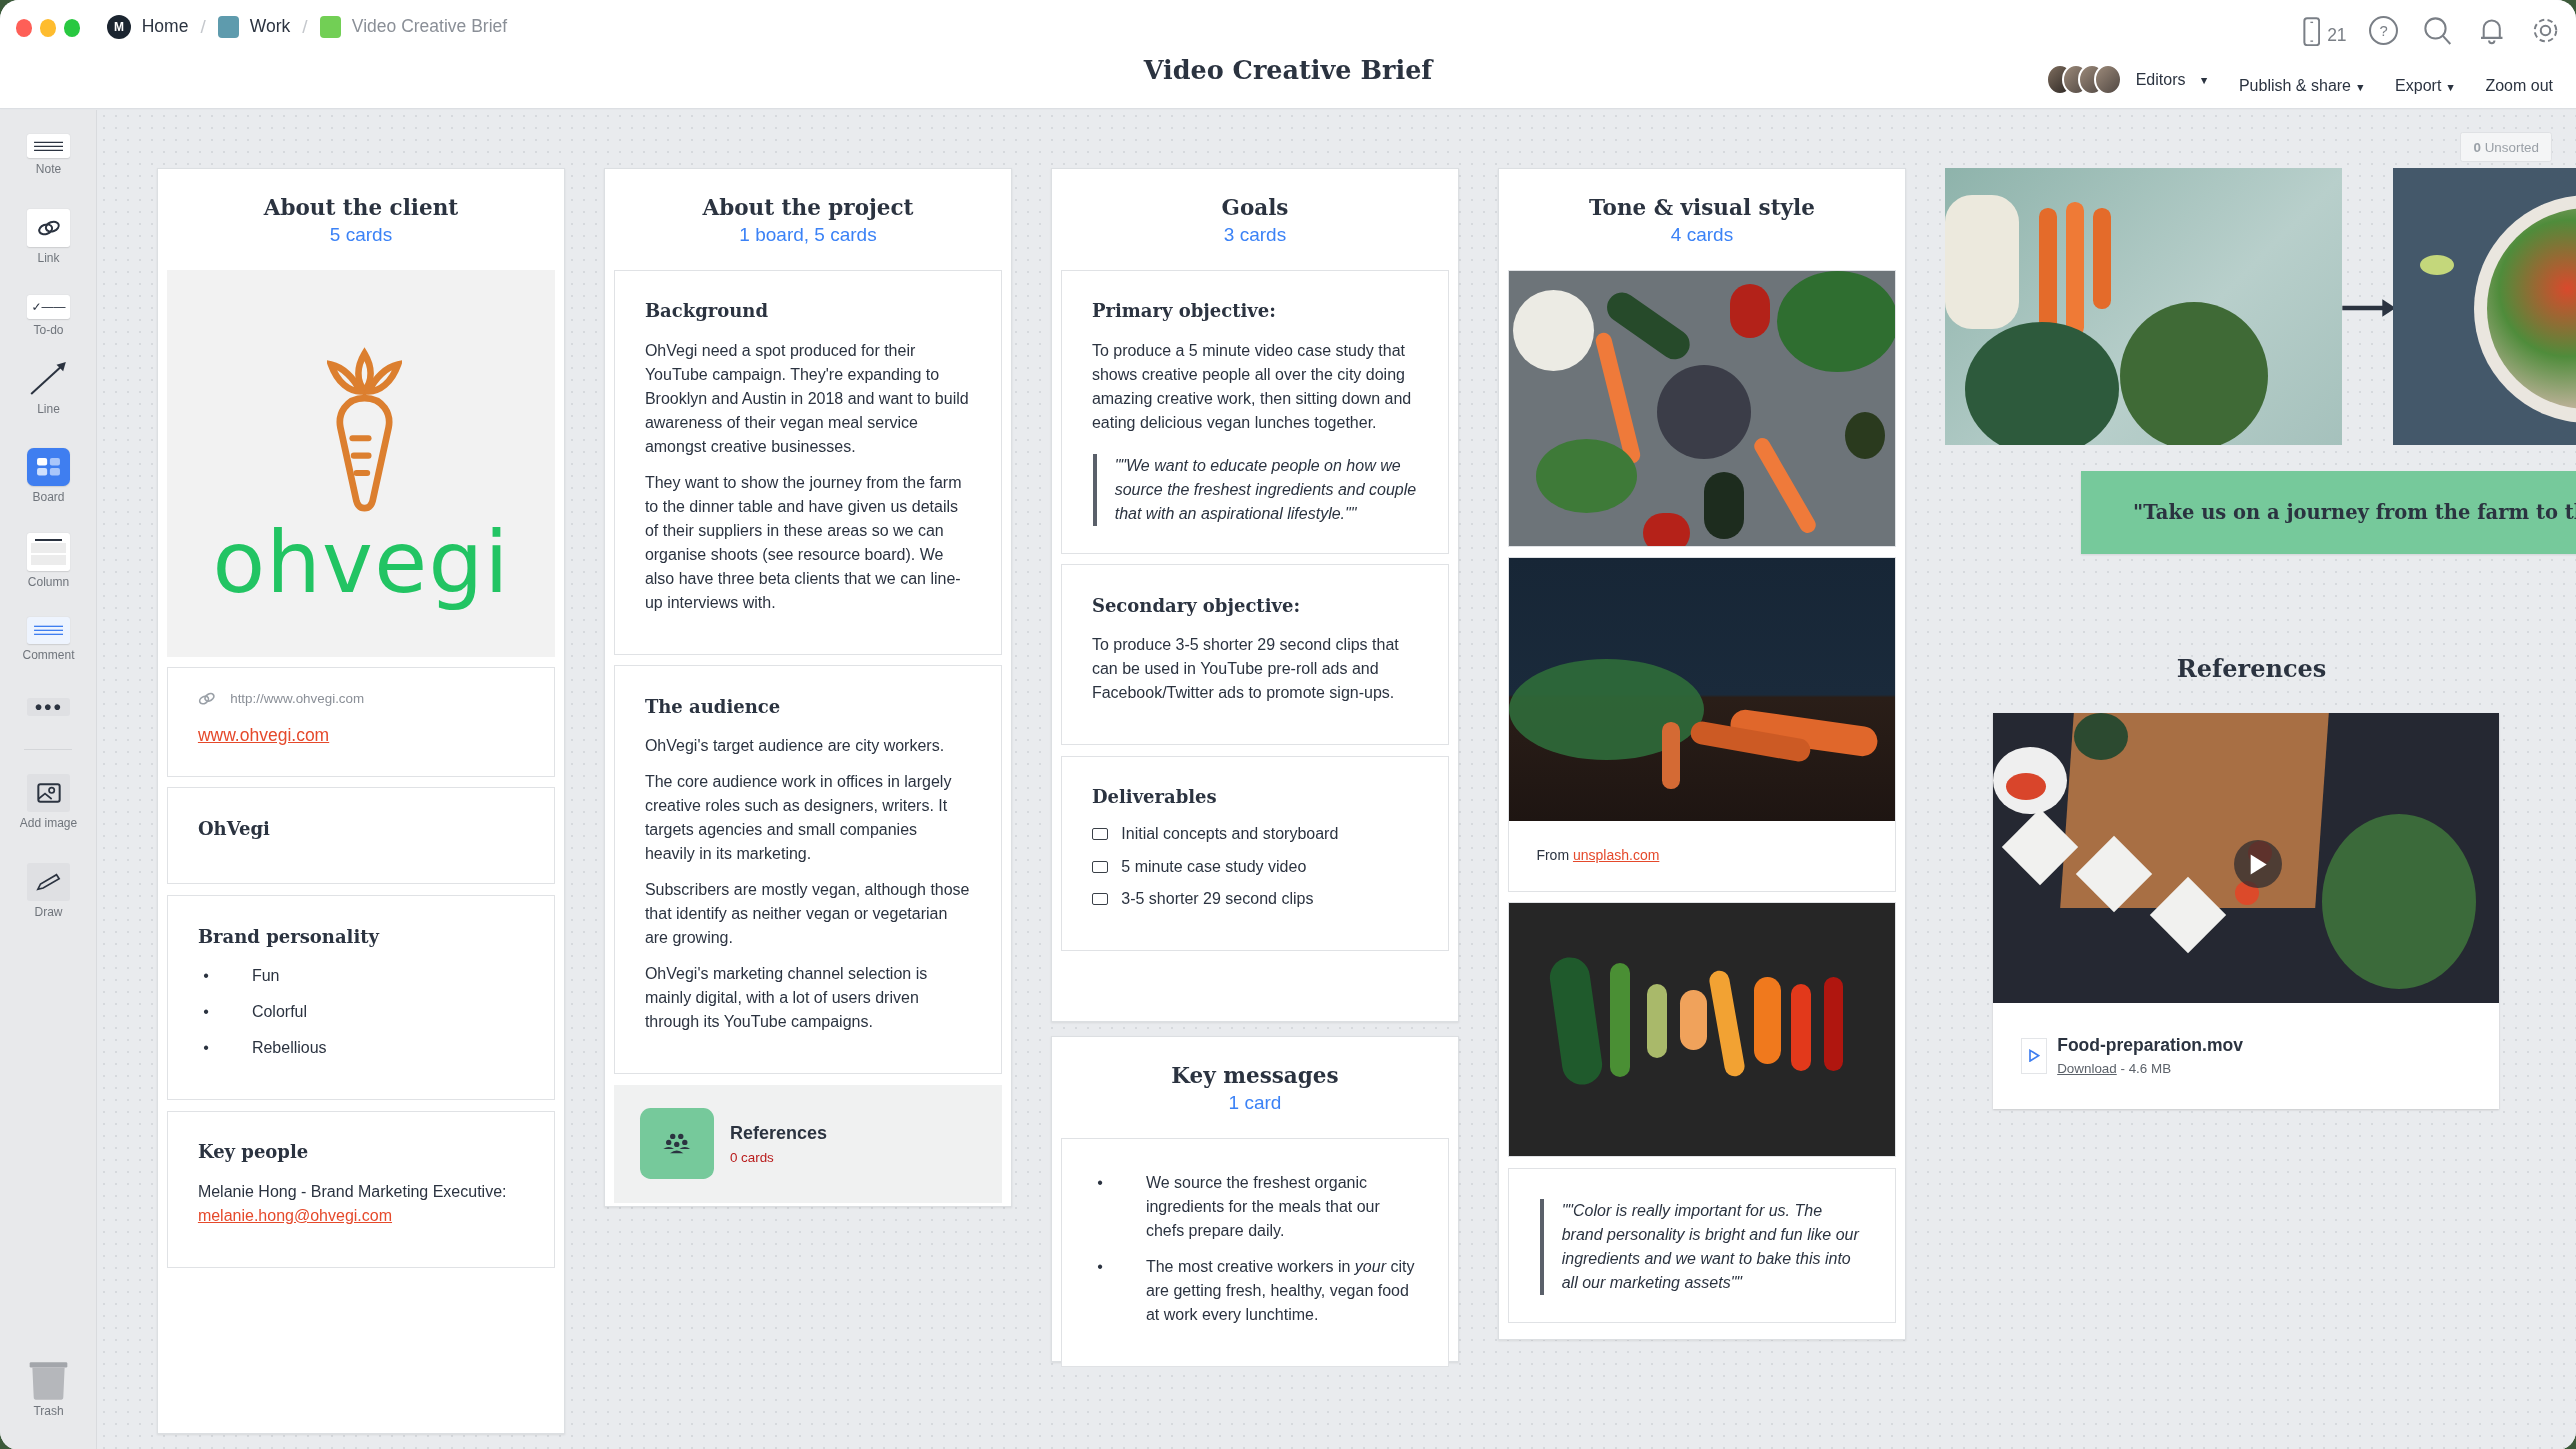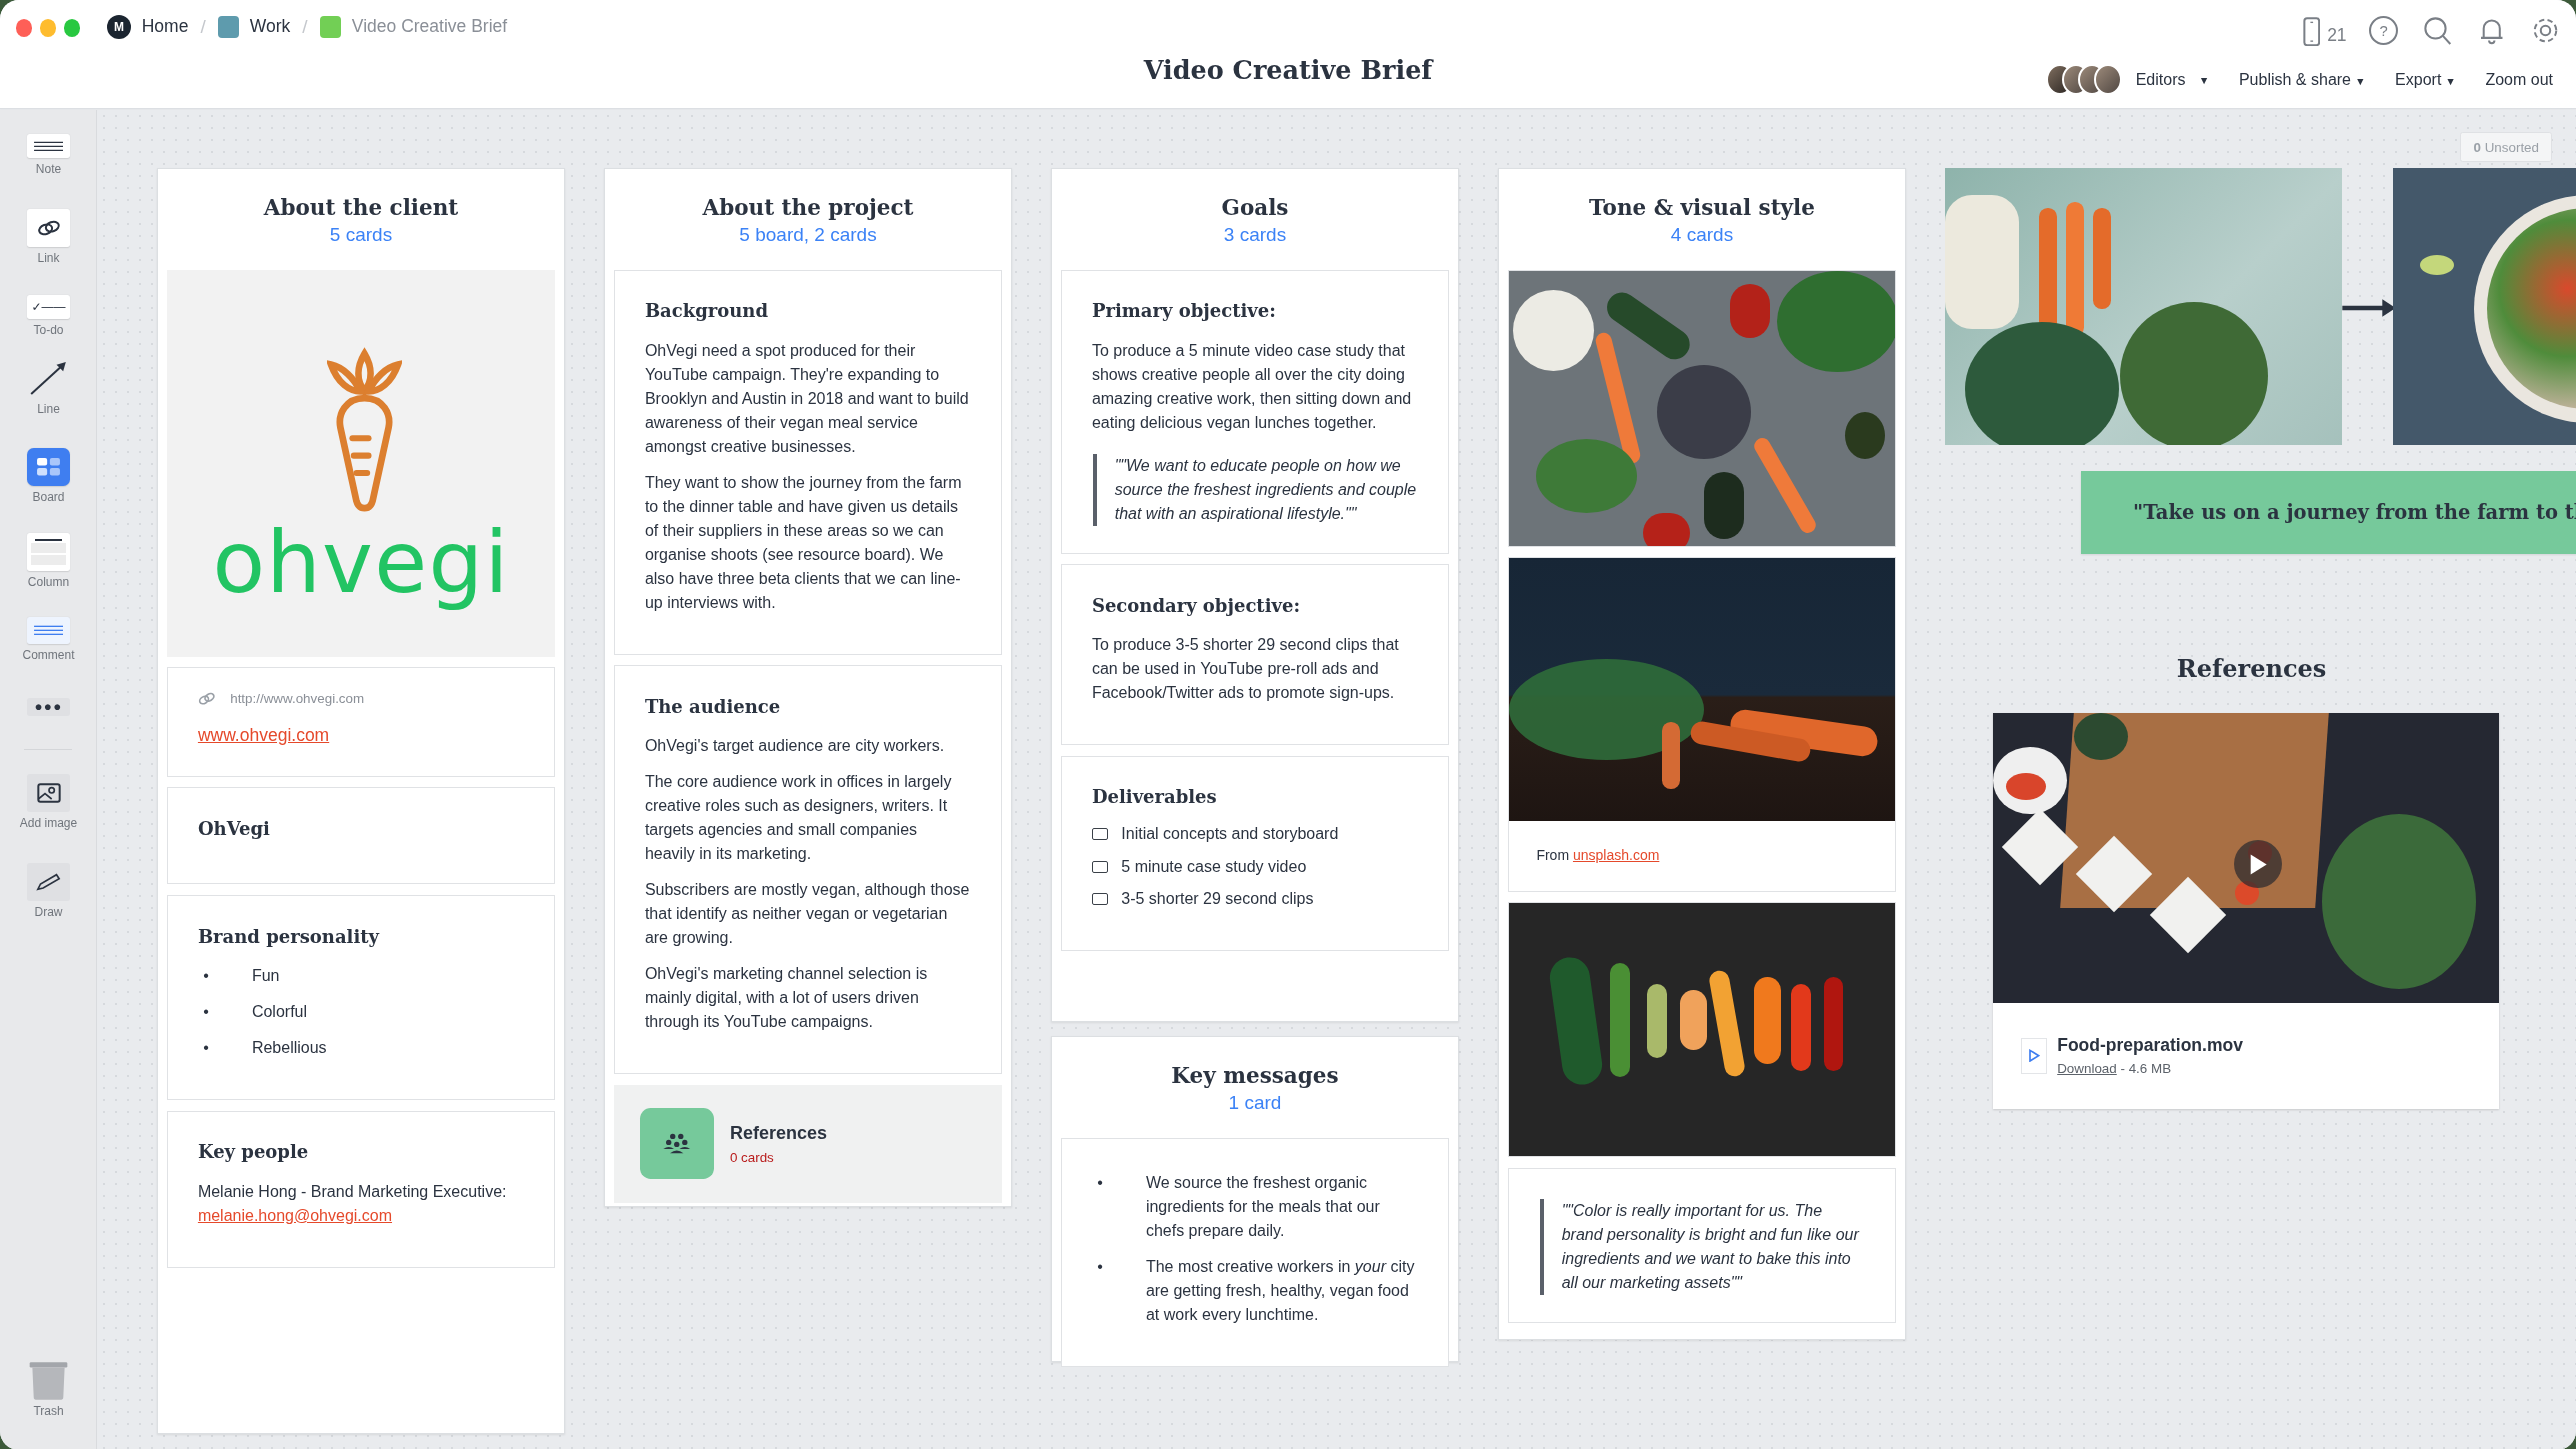--- a/index.html
+++ b/index.html
@@ -14,21 +14,21 @@
   .traffic span { width: 16px; height: 17.5px; border-radius: 50%; display: block; }
   .crumbs { position: absolute; left: 107px; top: 13.4px; display: flex; align-items: center; gap: 12px; font-size: 17.5px; height: 27px; }
   .crumb { display: flex; align-items: center; gap: 10.7px; color: #2b3340; }
   .crumb-sep { color: #c5c8cd; font-size: 19px; }
   .crumb-home-icon { width: 24px; height: 24px; border-radius: 50%; background: #1b2530; color: #fff; font-size: 12px; display: flex; align-items: center; justify-content: center; font-weight: bold; }
   .crumb-square { width: 21.5px; height: 21.5px; border-radius: 4px; display: block; }
   .crumb.current { color: #8a8f97; }
   .page-title { position: absolute; left: 0; right: 0; top: 55px; text-align: center; font-size: 25.5px; font-weight: bold; color: #2b3340; }
   .top-icons { position: absolute; right: 13.4px; top: 12px; display: flex; align-items: center; gap: 20px; color: #7a7f86; font-size: 17.5px; }
   .top-icons .ico { width: 34px; height: 34px; display: flex; align-items: flex-end; justify-content: center; }
-  .top-actions { position: absolute; right: 23px; top: 64px; display: flex; align-items: center; gap: 29.5px; font-size: 16px; color: #2b3340; }
+  .top-actions { position: absolute; right: 23px; top: 64px; display: flex; align-items: flex-end; gap: 29.5px; font-size: 16px; color: #2b3340; }
   .avatars { display: flex; align-items: center; margin-right: -13.4px; }
   .avatars span { width: 28px; height: 31px; border-radius: 50%; border: 2px solid #fff; margin-left: -12px; background: linear-gradient(135deg, #9c8a7a, #514843); }
   .avatars span:first-child { margin-left: 0; background: linear-gradient(135deg, #7f6e5f, #2a2522); }
   .caret { font-size: 10.7px; margin-left: 4px; }
 
   
   .sidebar { position: absolute; left: 0; top: 110px; width: 97px; height: 1340px; background: #e8e9eb; border-right: 1.3px solid #d9dbde; }
   .tool { position: absolute; left: 0; width: 97px; display: flex; flex-direction: column; align-items: center; gap: 4px; font-size: 12px; color: #70757c; }
   .tool .box { width: 43px; height: 24px; background: #fff; border-radius: 2.7px; box-shadow: 0 0.7px 1.3px rgba(0,0,0,0.12); display: flex; align-items: center; justify-content: center; }
   .tool .box.gray { background: #dfe0e3; box-shadow: none; height: 24px; }
@@ -302,21 +302,21 @@
     </div>
     <div class="card">
       <h3 class="serif">Key people</h3>
       <p><span>Melanie Hong - Brand Marketing Executive: </span><a class="link-red">melanie.hong@ohvegi.com</a></p>
     </div>
   </div>
 
   <div class="column" style="left:604px;top:168px;width:408px;height:1039px">
     <div class="col-head">
       <div class="col-title serif">About the project</div>
-      <div class="col-sub">5 board, 2 cards</div>
+      <div class="col-sub">1 board, 5 cards</div>
     </div>
     <div class="card">
       <h3 class="serif">Background</h3>
       <p>OhVegi need a spot produced for their YouTube campaign. They're expanding to Brooklyn and Austin in 2018 and want to build awareness of their vegan meal service amongst creative businesses.</p>
       <p>They want to show the journey from the farm to the dinner table and have given us details of their suppliers in these areas so we can organise shoots (see resource board). We also have three beta clients that we can line-up interviews with.</p>
     </div>
     <div class="card">
       <h3 class="serif">The audience</h3>
       <p>OhVegi's target audience are city workers.</p>
       <p>The core audience work in offices in largely creative roles such as designers, writers. It targets agencies and small companies heavily in its marketing.</p>

